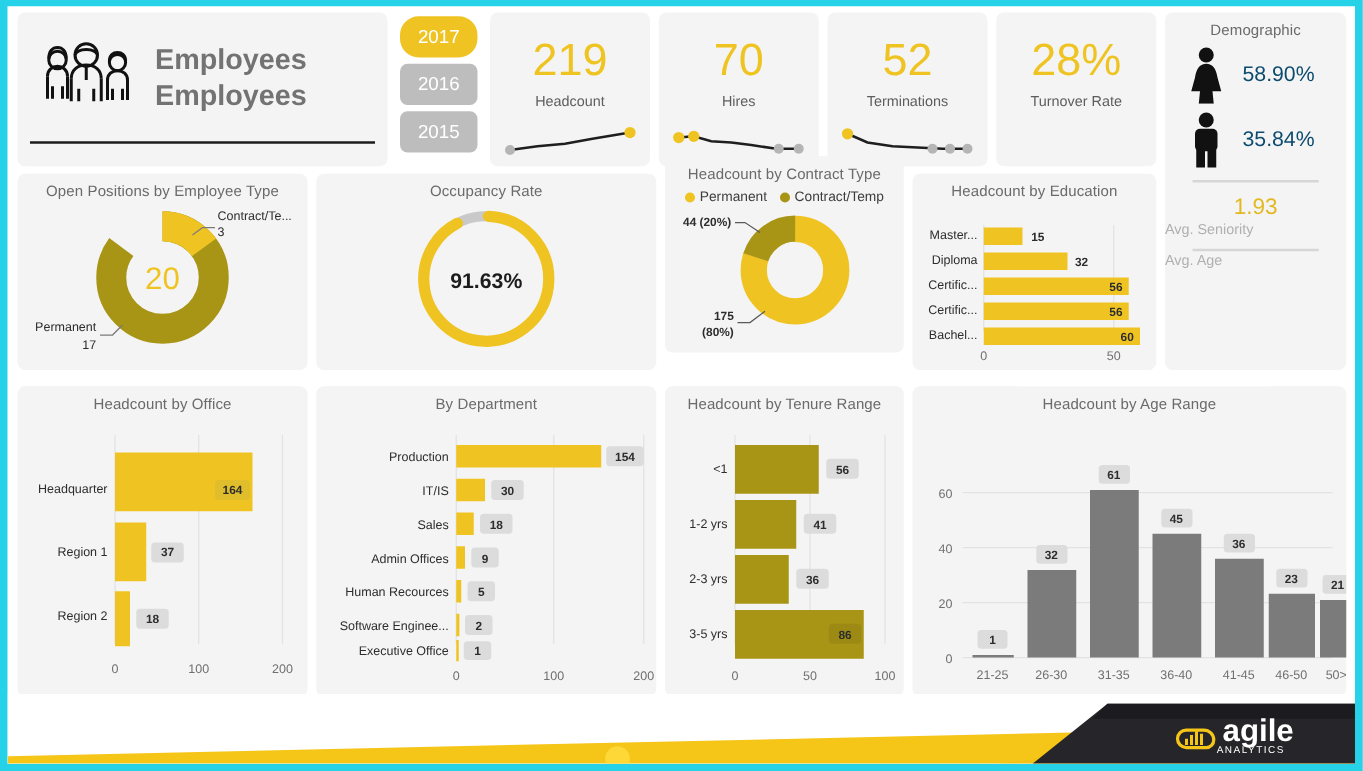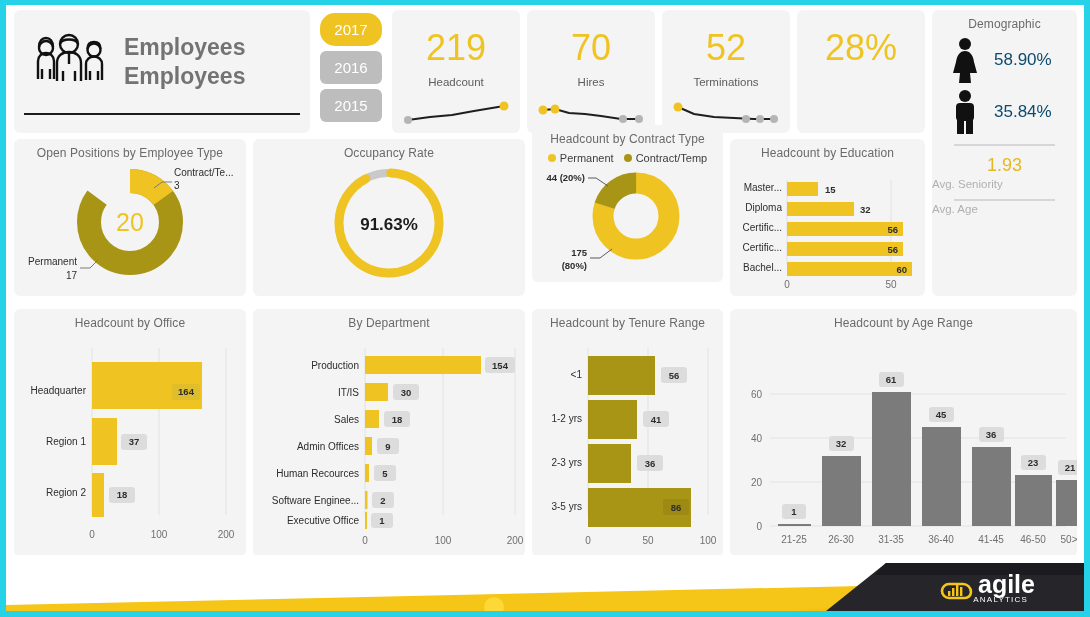--- a/index.html
+++ b/index.html
@@ -162,20 +162,21 @@
       <polyline points="8,6 24,13 44,16 64,17 84,18 104,18" fill="none" stroke="#1e1e1e" stroke-width="2"></polyline>
       <circle cx="8" cy="6" r="4.5" fill="#efc422"></circle>
       <circle cx="76" cy="18" r="4" fill="#b5b5b5"></circle>
       <circle cx="90" cy="18" r="4" fill="#b5b5b5"></circle>
       <circle cx="104" cy="18" r="4" fill="#b5b5b5"></circle>
     </svg>
   </div>
 
   <div class="card kpi" id="kpi-turnover">
     <div class="kpi-val">28%</div>
+    <div class="kpi-lbl">Turnover Rate</div>
   </div>
 
   <div class="card" id="demographic">
     <div class="card-title">Demographic</div>
     <div class="demo-row">
       <svg width="30" height="46" viewBox="0 0 30 46">
         <circle cx="15" cy="7" r="6" fill="#111"></circle>
         <path d="M15 14c-5 0-8 4-9 11l-3 11h7l-1 10h12l-1-10h7l-3-11c-1-7-4-11-9-11z" fill="#111"></path>
       </svg>
       <div class="demo-pct">58.90%</div>

